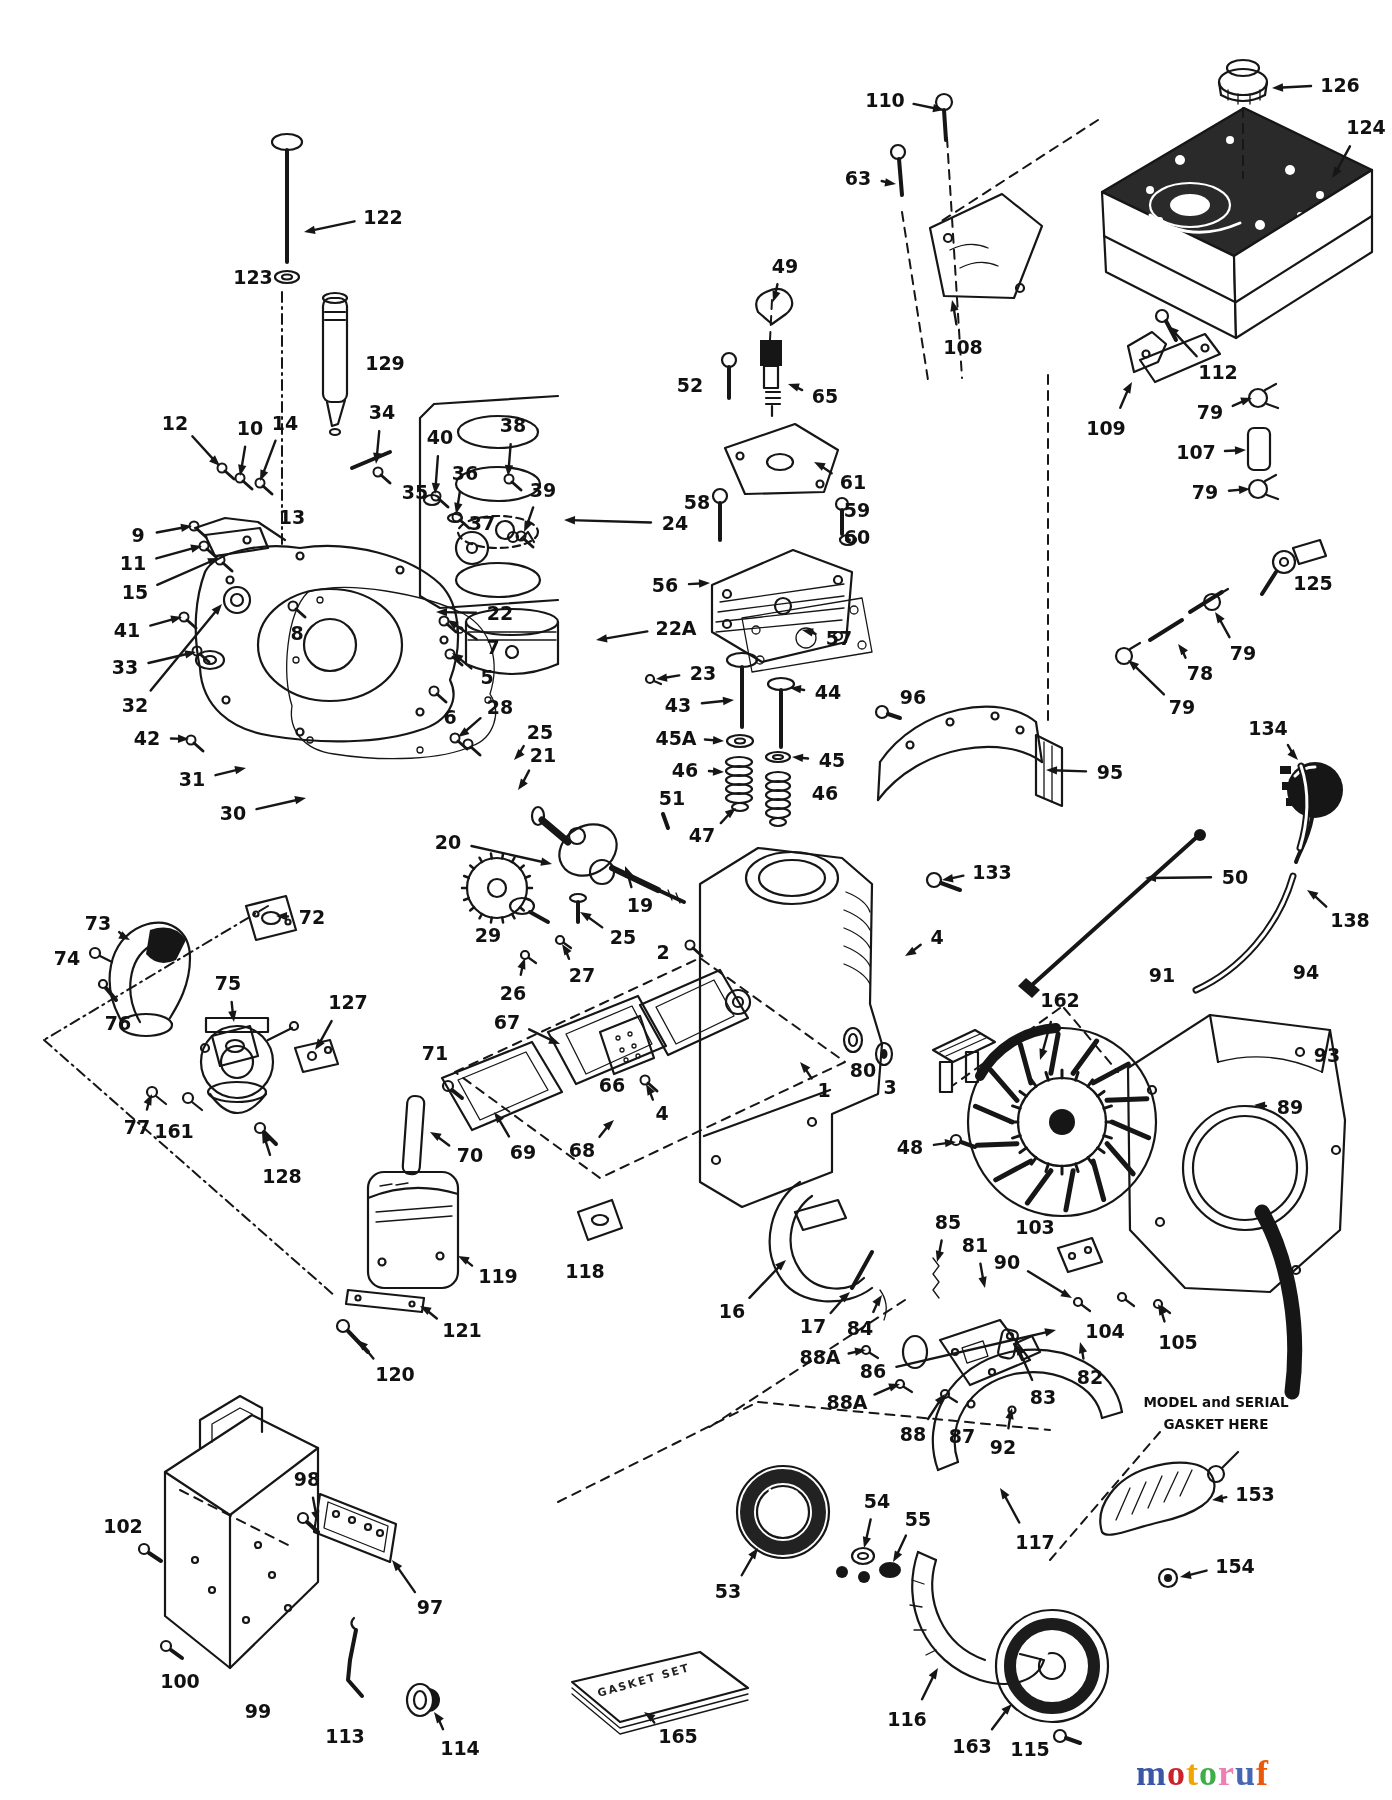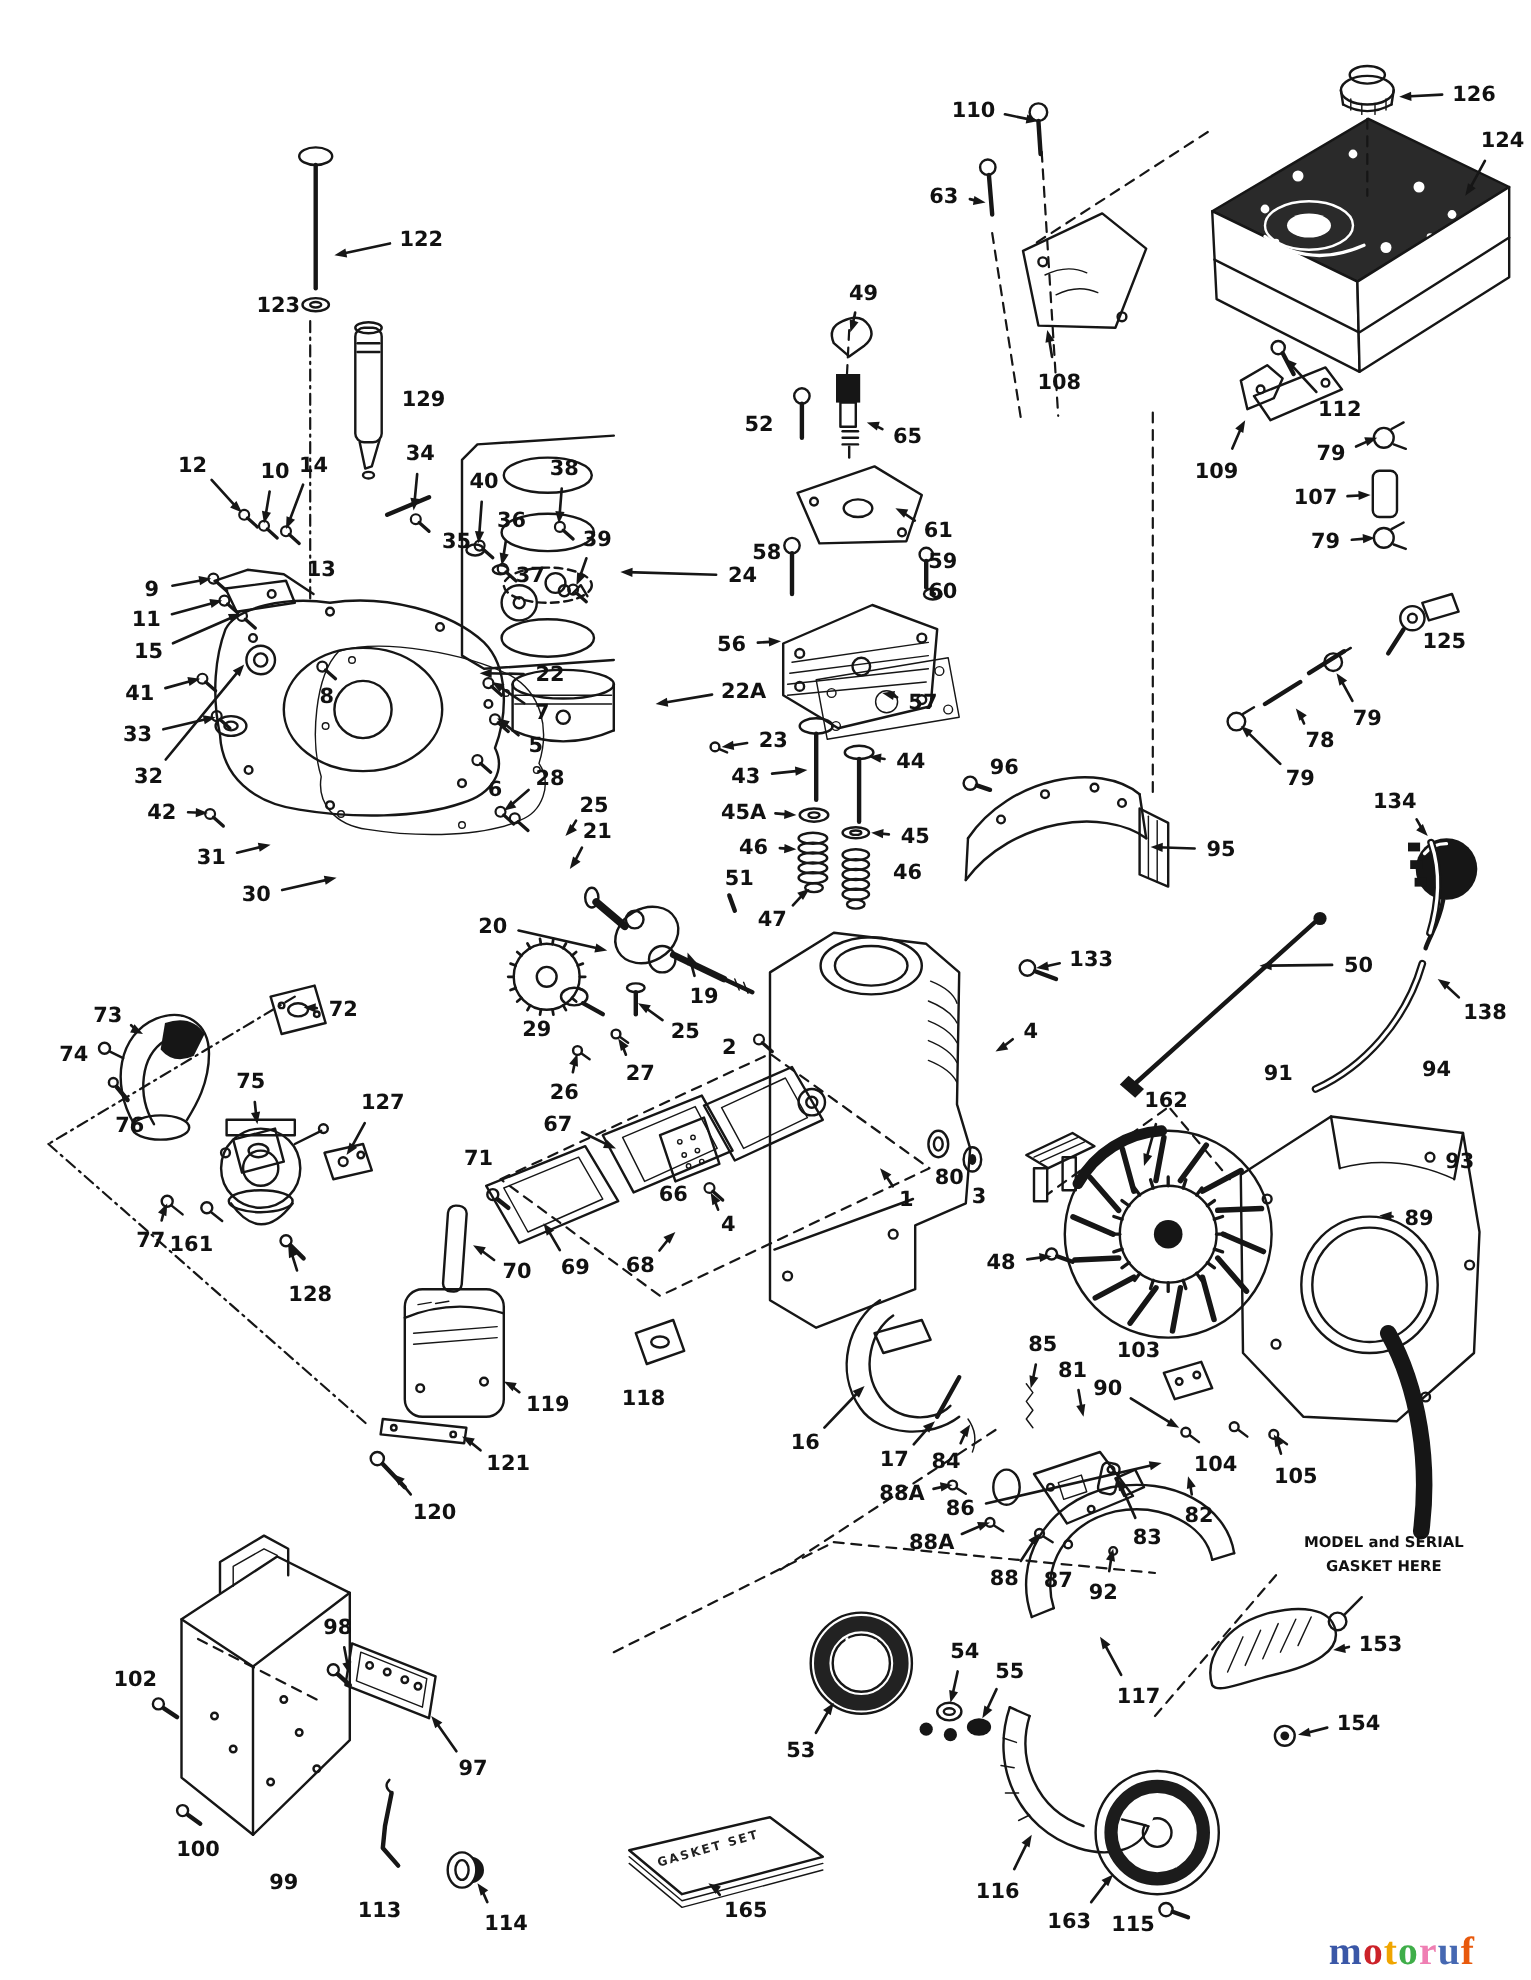--- a/index.html
+++ b/index.html
@@ -9,23 +9,23 @@
   svg *{stroke:#161616;fill:none;stroke-width:2.2;stroke-linecap:round;stroke-linejoin:round;}
   svg .fl{fill:#161616;stroke:none;}
   svg .wh{fill:#ffffff;stroke:none;}
   svg .thin{stroke-width:1.3;}
   svg .thick{stroke-width:4;}
   svg .dash{stroke-dasharray:9 7;stroke-width:2;}
   svg .dashdot{stroke-dasharray:10 5 2 5;stroke-width:2;}
   svg text{stroke:none;fill:#111;font-family:"DejaVu Sans","Liberation Sans",sans-serif;
            font-weight:700;font-size:19px;text-anchor:middle;}
   .overlay-text{position:absolute;color:#111;font-weight:700;}
-  #model-serial{left:1158px;top:1392px;width:200px;text-align:center;font-size:13.5px;line-height:1.6;}
+  #model-serial{left:1116px;top:1392px;width:200px;text-align:center;font-size:13.5px;line-height:1.6;}
   #gasket-stamp{left:596px;top:1674px;font-size:11px;letter-spacing:2px;transform:rotate(-16deg);color:#222;}
-  #watermark{position:absolute;left:1208px;top:1752px;font-family:"Liberation Serif","DejaVu Serif",serif;
+  #watermark{position:absolute;left:1136px;top:1752px;font-family:"Liberation Serif","DejaVu Serif",serif;
              font-weight:700;font-size:36px;letter-spacing:1px;}
   #watermark .de{font-size:17px;font-weight:700;}
 </style>
 </head>
 <body>
 
 <div id="page">
 
 <svg width="1392" height="1800" viewBox="0 0 1392 1800">
 

